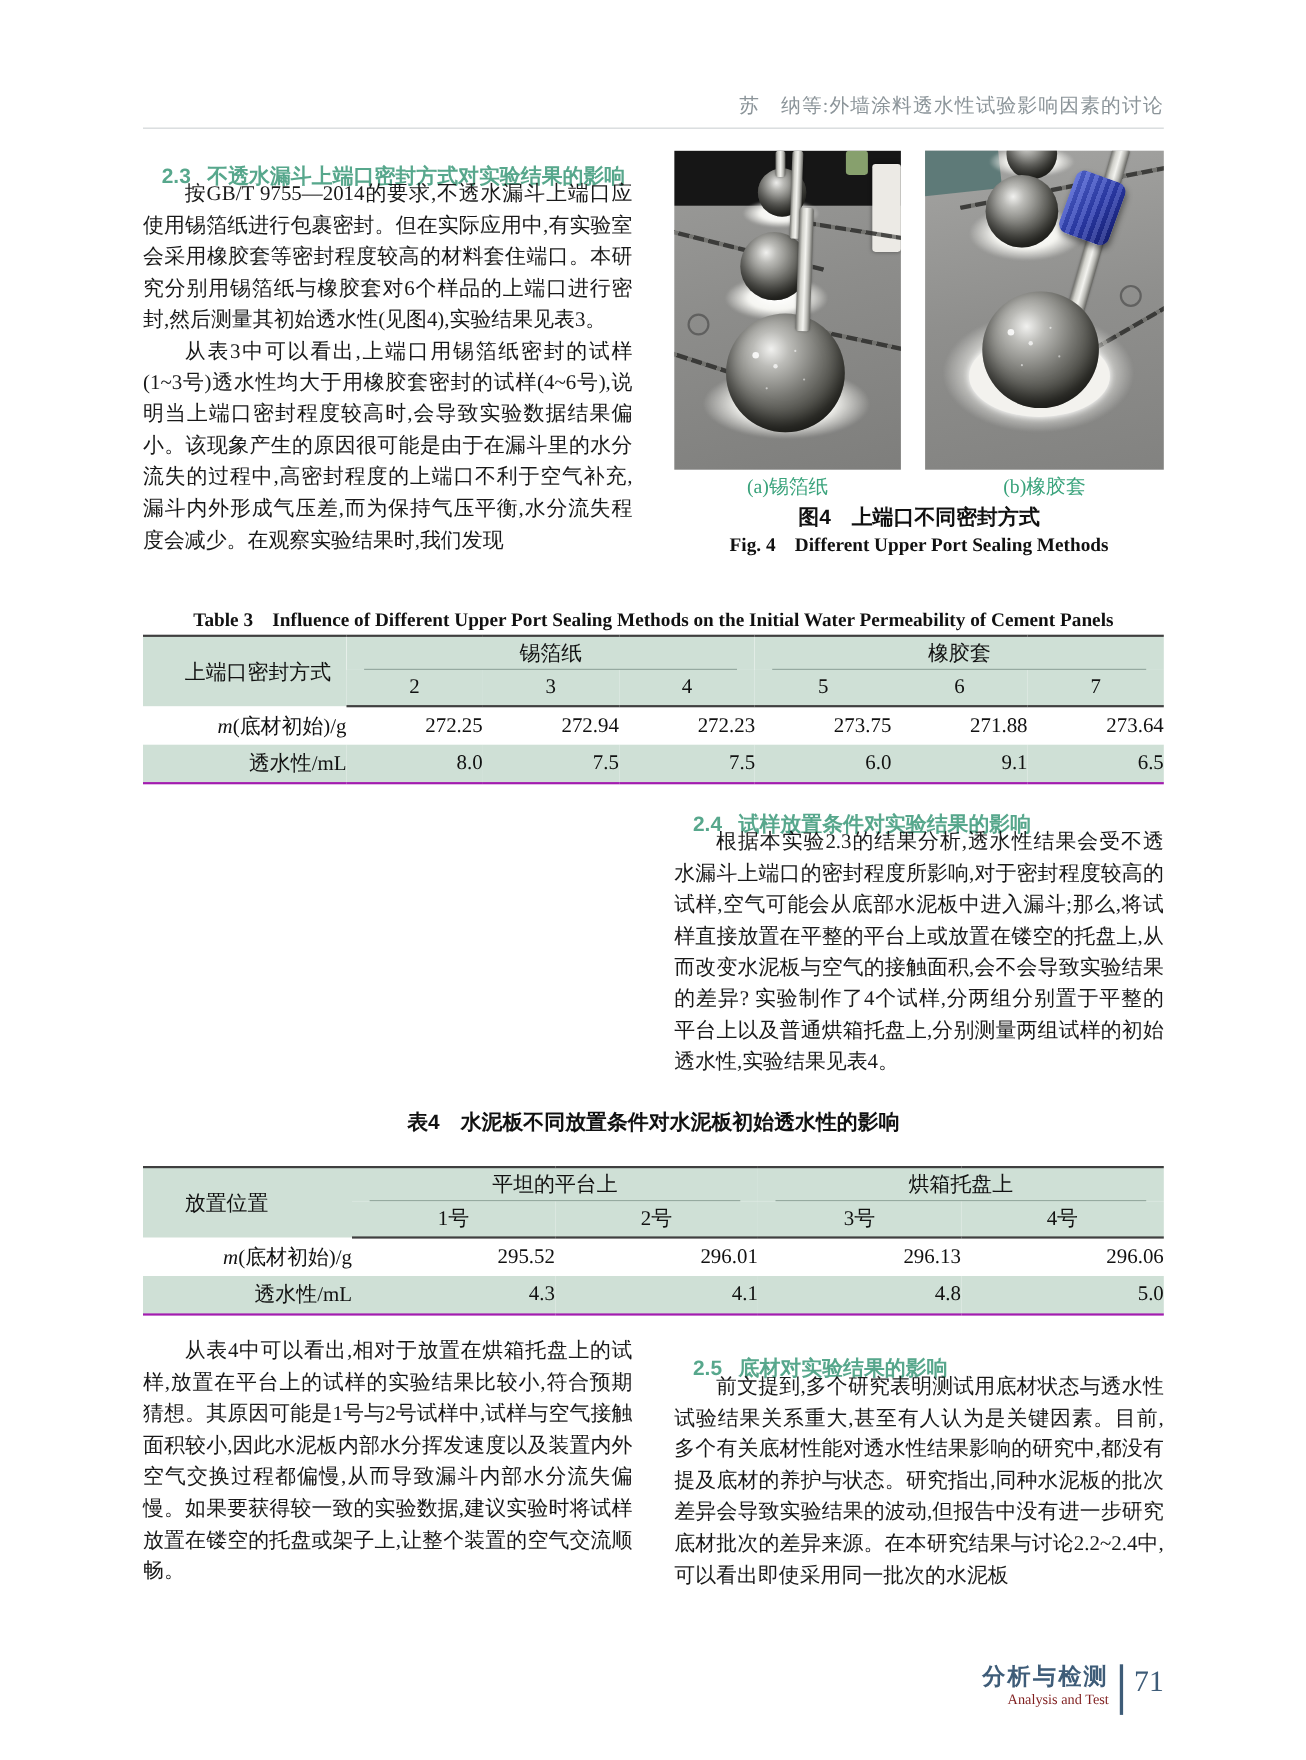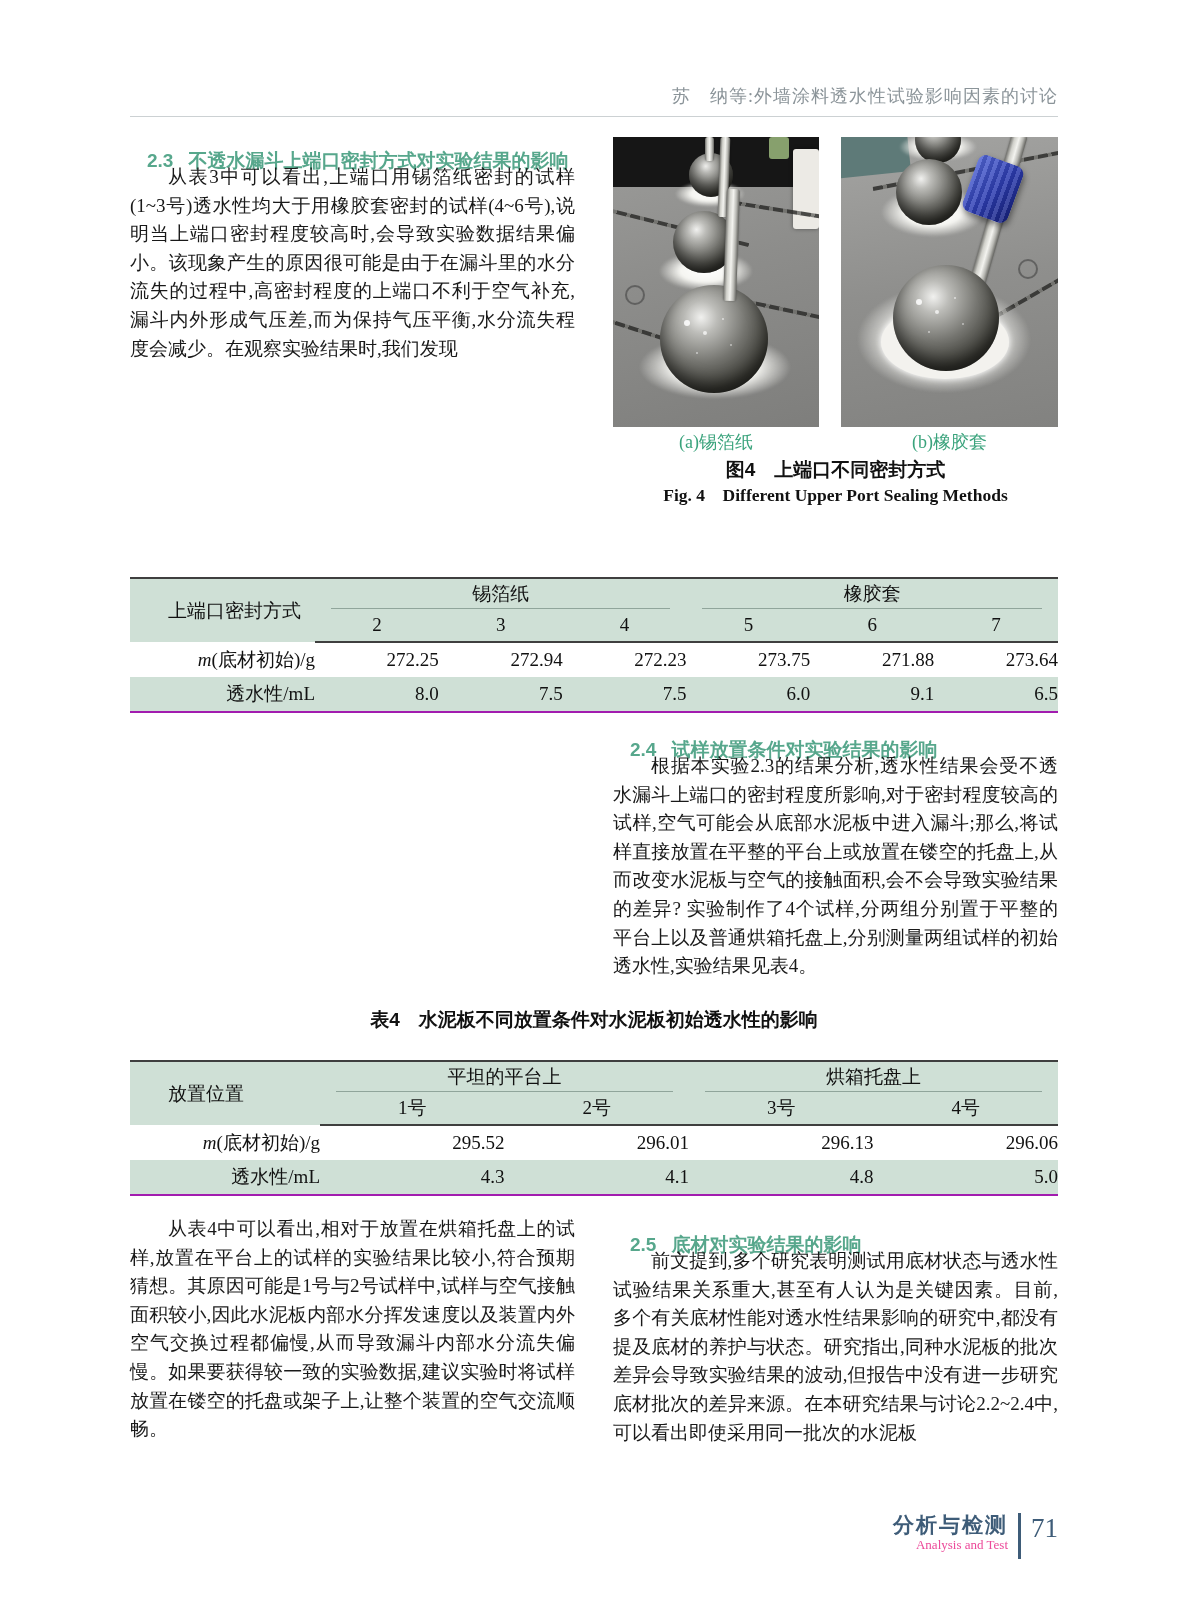--- a/index.html
+++ b/index.html
@@ -83,36 +83,37 @@
   .data-table th.group::after { content:''; position:absolute; left:16px; right:16px; bottom:0; height:1px; background:#90a59b; }
   .data-table tr.row-ids th { height:32px; border-bottom:2px solid #3f3f3f; }
   .data-table tr.row-data td { height:34px;text-align:right; }
   .data-table td.row-label i { font-style:italic; }
 
   
   .footer { position:absolute; top:1497px; right:129px; display:flex; align-items:flex-start;margin-top:16px; }
   .footer-textwrap { text-align:right; margin-right:10px; }
   .footer-cn { font-family:"Liberation Sans","DejaVu Sans",sans-serif; font-weight:bold;
                font-size:21px; color:#3e5c78; letter-spacing:2px; line-height:24px; }
-  .footer-en { font-family:"Liberation Serif","DejaVu Serif",serif; font-size:13px; color:#ec4899; line-height:16px; }
+  .footer-en { font-family:"Liberation Serif","DejaVu Serif",serif; font-size:13px; color:#7f1d1d; line-height:16px; }
   .footer-bar { width:3px; height:46px; background:#3e5c78; margin-right:10px; }
   .footer-page { font-family:"Liberation Serif","DejaVu Serif",serif; font-size:27px; color:#3e5c78; }
 </style>
 </head>
 <body>
 
 <div class="page">
 
   <div class="running-header">苏　纳等:外墙涂料透水性试验影响因素的讨论</div>
   <div class="header-rule"></div>
 
   <h2 class="sec-heading" style="left:130px; top:131px;">
     <span class="sec-num">2.3</span><span>不透水漏斗上端口密封方式对实验结果的影响</span>
   </h2>
   <div class="text-block" style="left:130px; top:163px;">
+    <p class="indent">按GB/T 9755—2014的要求,不透水漏斗上端口应使用锡箔纸进行包裹密封。但在实际应用中,有实验室会采用橡胶套等密封程度较高的材料套住端口。本研究分别用锡箔纸与橡胶套对6个样品的上端口进行密封,然后测量其初始透水性(见图4),实验结果见表3。</p>
     <p class="indent">从表3中可以看出,上端口用锡箔纸密封的试样(1~3号)透水性均大于用橡胶套密封的试样(4~6号),说明当上端口密封程度较高时,会导致实验数据结果偏小。该现象产生的原因很可能是由于在漏斗里的水分流失的过程中,高密封程度的上端口不利于空气补充,漏斗内外形成气压差,而为保持气压平衡,水分流失程度会减少。在观察实验结果时,我们发现</p>
   </div>
 
   <div class="photo" style="left:613px; top:137px; width:206px; height:290px;">
     <div class="ph dark-band"></div>
     <div class="ph foam" style="right:0; top:12px; width:26px; height:80px;"></div>
     <div class="ph bottle" style="right:30px; top:0; width:20px; height:22px;"></div>
     <div class="ph seam" style="left:-12px; top:88px; width:150px; transform:rotate(14deg);"></div>
     <div class="ph seam" style="left:118px; top:72px; width:110px; transform:rotate(9deg);"></div>
     <div class="ph seam" style="left:-14px; top:198px; width:120px; transform:rotate(18deg);"></div>
@@ -143,20 +144,21 @@
     <div class="ph tube" style="left:118px; top:-10px; width:16px; height:192px; transform:rotate(16deg); transform-origin:bottom center;"></div>
     <div class="ph dome bubbly" style="left:52px; top:128px; width:106px; height:106px;"></div>
     <div class="ph cap-blue" style="left:128px; top:22px; transform:rotate(20deg);"></div>
   </div>
 
   <div class="fig-sub" style="left:613px; top:430px; width:206px;">(a)锡箔纸</div>
   <div class="fig-sub" style="left:841px; top:430px; width:217px;">(b)橡胶套</div>
   <div class="fig-cap-cn" style="left:613px; top:457px; width:445px;">图4　上端口不同密封方式</div>
   <div class="fig-cap-en" style="left:613px; top:483px; width:445px;">Fig. 4　Different Upper Port Sealing Methods</div>
 
+  <div class="tbl-cap-en" style="top:551px;">Table 3　Influence of Different Upper Port Sealing Methods on the Initial Water Permeability of Cement Panels</div>
   <table class="data-table" style="top:577px;">
     <colgroup>
         <col style="width:185px;">
         <col>
         <col>
         <col>
         <col>
         <col>
         <col>
       </colgroup>

